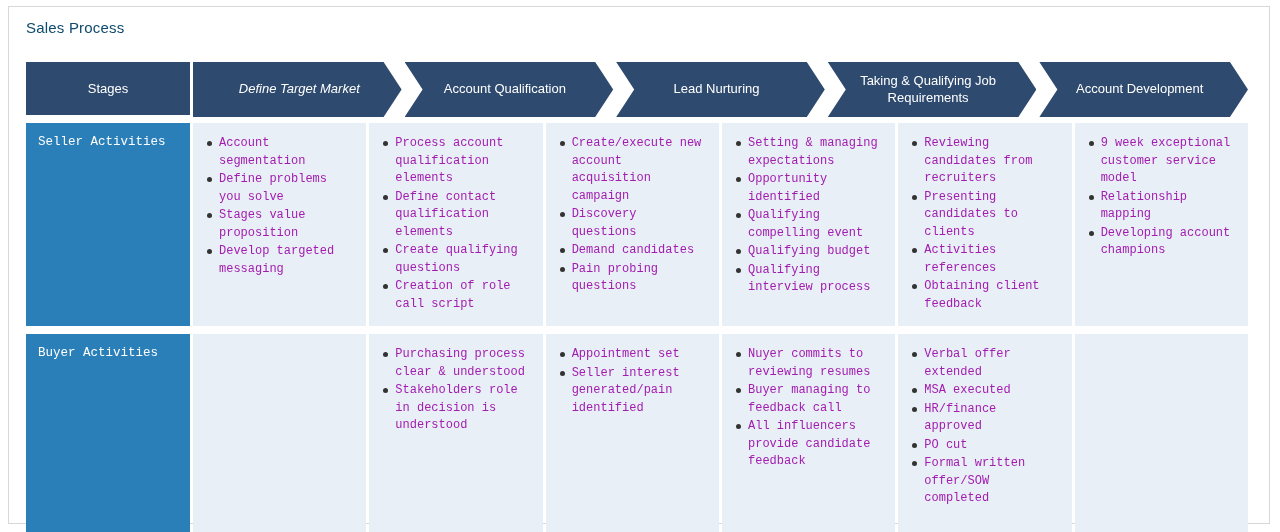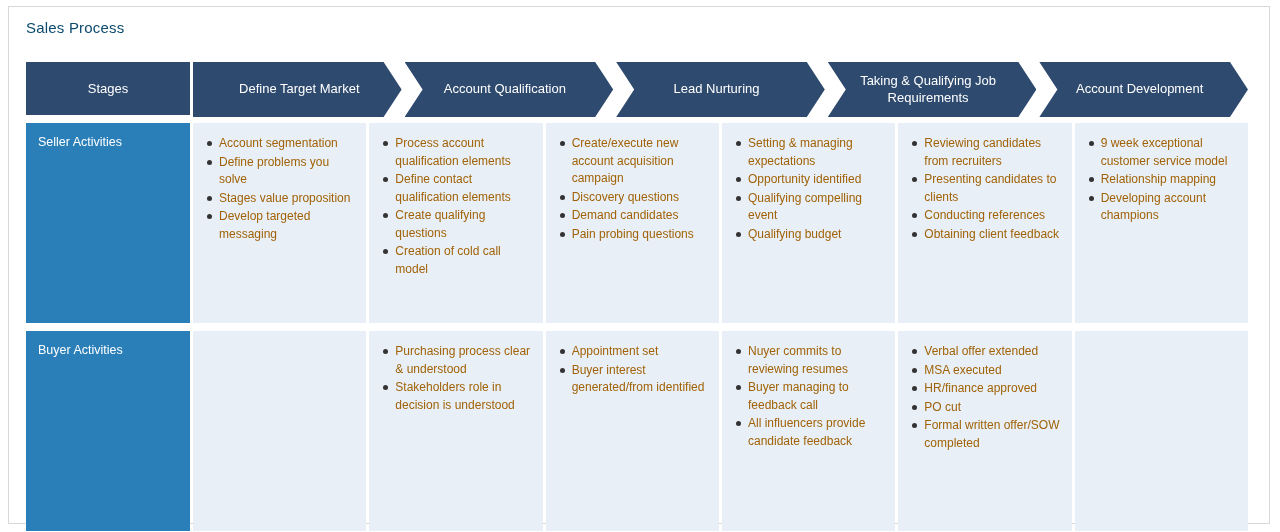--- a/index.html
+++ b/index.html
@@ -30,21 +30,21 @@
     letter-spacing: 0.2px;
   }
 
   
   .grid {
     position: absolute;
     left: 26px; top: 62px;
     width: 1222px;
   }
   .row { display: flex; align-items: stretch; }
-  .row + .row { margin-top: 8px; }
+  .row + .row { margin-top: 8px; font-family: Liberation Mono, monospace; }
 
   
   .hdr-row { height: 53px; }
 
   .stages-cell {
     width: 164px;
     background: #2e4a6e;
     color: #ffffff;
     display: flex;
     align-items: center;
@@ -68,20 +68,21 @@
     justify-content: center;
     text-align: center;
     font-size: 13px;
     line-height: 1.25;
     padding: 0 22px 0 14px;
     clip-path: polygon(0 0, calc(100% - 18px) 0, 100% 50%, calc(100% - 18px) 100%, 0 100%, 18px 50%);
   }
   .chev.first {
     clip-path: polygon(0 0, calc(100% - 18px) 0, 100% 50%, calc(100% - 18px) 100%, 0 100%);
     padding-left: 26px;
+    font-style: italic;
   }
 
   
   .body-row { min-height: 200px; }
   .body-row.second { min-height: 200px; }
 
   .label-cell {
     width: 164px;
     background: #2a7fb8;
     color: #ffffff;
@@ -99,21 +100,21 @@
 
   ul.items {
     margin: 0;
     padding: 0 0 0 14px;
     list-style: none;
   }
   ul.items li {
     position: relative;
     font-size: 12px;
     line-height: 17.5px;
-    color: #a16207;
+    color: #a21caf;
     margin-bottom: 1px;
     padding-left: 2px;
   }
   ul.items li::before {
     content: "";
     position: absolute;
     left: -10px; top: 6px;
     width: 5px; height: 5px;
     border-radius: 50%;
     background: #333333;
@@ -158,44 +159,45 @@
             <li>Define problems you solve</li>
             <li>Stages value proposition</li>
             <li>Develop targeted messaging</li>
           </ul>
       </div>
       <div class="cell">
         <ul class="items">
             <li>Process account qualification elements</li>
             <li>Define contact qualification elements</li>
             <li>Create qualifying questions</li>
-            <li>Creation of cold call model</li>
+            <li>Creation of role call script</li>
           </ul>
       </div>
       <div class="cell">
         <ul class="items">
             <li>Create/execute new account acquisition campaign</li>
             <li>Discovery questions</li>
             <li>Demand candidates</li>
             <li>Pain probing questions</li>
           </ul>
       </div>
       <div class="cell">
         <ul class="items">
             <li>Setting &amp; managing expectations</li>
             <li>Opportunity identified</li>
             <li>Qualifying compelling event</li>
             <li>Qualifying budget</li>
+            <li>Qualifying interview process</li>
           </ul>
       </div>
       <div class="cell">
         <ul class="items">
             <li>Reviewing candidates from recruiters</li>
             <li>Presenting candidates to clients</li>
-            <li>Conducting references</li>
+            <li>Activities references</li>
             <li>Obtaining client feedback</li>
           </ul>
       </div>
       <div class="cell">
         <ul class="items">
             <li>9 week exceptional customer service model</li>
             <li>Relationship mapping</li>
             <li>Developing account champions</li>
           </ul>
       </div>
@@ -209,21 +211,21 @@
       </div>
       <div class="cell">
         <ul class="items">
             <li>Purchasing process clear &amp; understood</li>
             <li>Stakeholders role in decision is understood</li>
           </ul>
       </div>
       <div class="cell">
         <ul class="items">
             <li>Appointment set</li>
-            <li>Buyer interest generated/from identified</li>
+            <li>Seller interest generated/pain identified</li>
           </ul>
       </div>
       <div class="cell">
         <ul class="items">
             <li>Nuyer commits to reviewing resumes</li>
             <li>Buyer managing to feedback call</li>
             <li>All influencers provide candidate feedback</li>
           </ul>
       </div>
       <div class="cell">

